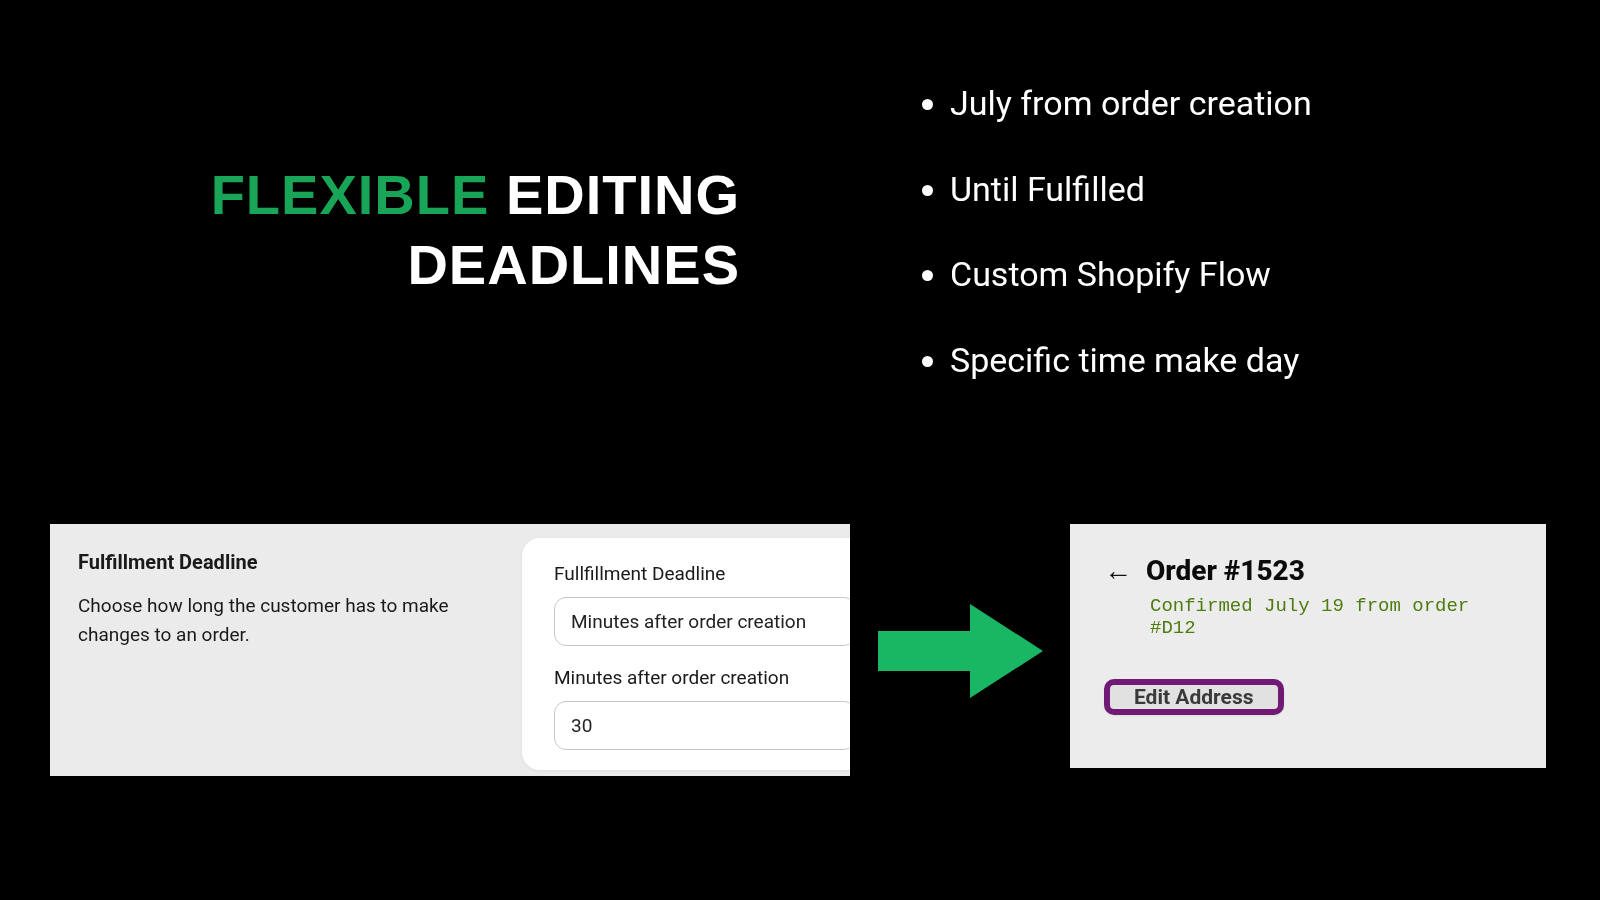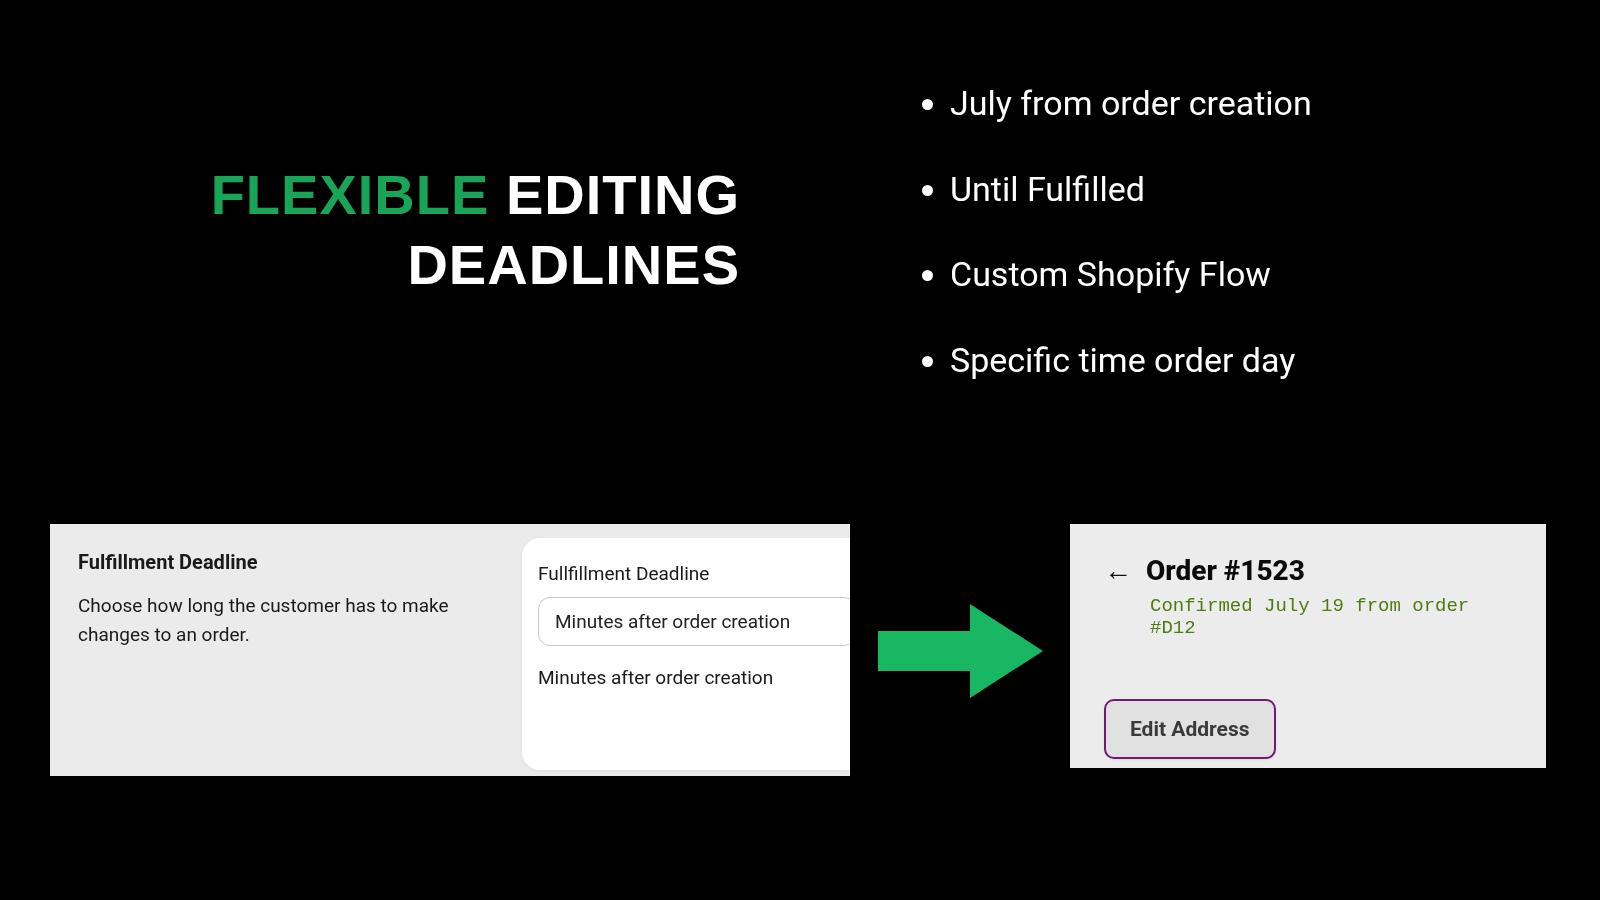--- a/index.html
+++ b/index.html
@@ -67,21 +67,21 @@
     font-size: 19px;
     color: #1a1a1a;
     line-height: 1.5;
   }
   .settings-right {
     flex: 1;
     background: #fff;
     margin-top: 14px;
     margin-bottom: 6px;
     border-radius: 18px 0 0 18px;
-    padding: 24px 0 24px 16px;
+    padding: 24px 0 24px 32px;
     box-shadow: 0 1px 4px rgba(0,0,0,.06);
     overflow: hidden;
   }
   .field-label {
     font-size: 19px;
     color: #1a1a1a;
     margin-bottom: 12px;
   }
   .select-box, .input-box {
     border: 1px solid #c7c7c7;
@@ -130,25 +130,25 @@
   }
   .order-sub {
     margin-left: 46px;
     margin-top: 8px;
     font-size: 19px;
     color: #4d7c0f;
     font-family: Liberation Mono, monospace;
   }
   .edit-btn {
     display: inline-block;
-    margin-top: 60px;
+    margin-top: 40px;
     background: #e1e1e1;
-    border: 2px solid #701a75;
+    border: 6px solid #701a75;
     border-radius: 10px;
-    padding: 16px 24px;
+    padding: 0 24px;
     font-size: 21px;
     font-weight: 700;
     color: #3a3a3a;
     box-shadow: 0 1px 2px rgba(0,0,0,.08);
   }
 </style>
 </head>
 <body>
 
 <div class="headline">
@@ -156,32 +156,33 @@
     <span class="accent">FLEXIBLE</span>
     <span>EDITING</span>
   </div>
   <div class="headline-line2">DEADLINES</div>
 </div>
 
 <ul class="bullets">
   <li>July from order creation</li>
   <li>Until Fulfilled</li>
   <li>Custom Shopify Flow</li>
-  <li>Specific time order day</li>
+  <li>Specific time make day</li>
 </ul>
 
 <div class="settings-card">
   <div class="settings-left">
     <div class="settings-title">Fulfillment Deadline</div>
     <div class="settings-desc">Choose how long the customer has to make changes to an order.</div>
   </div>
   <div class="settings-right">
     <div class="field-label">Fullfillment Deadline</div>
     <div class="select-box">Minutes after order creation</div>
     <div class="field-label">Minutes after order creation</div>
+    <div class="input-box">30</div>
   </div>
 </div>
 
 <svg class="big-arrow" viewBox="0 0 165 110">
   <polygon points="0,35 92,35 92,8 165,55 92,102 92,75 0,75" fill="#19b764"></polygon>
 </svg>
 
 <div class="order-card">
   <div class="order-header">
     <span class="back-arrow">←</span>

